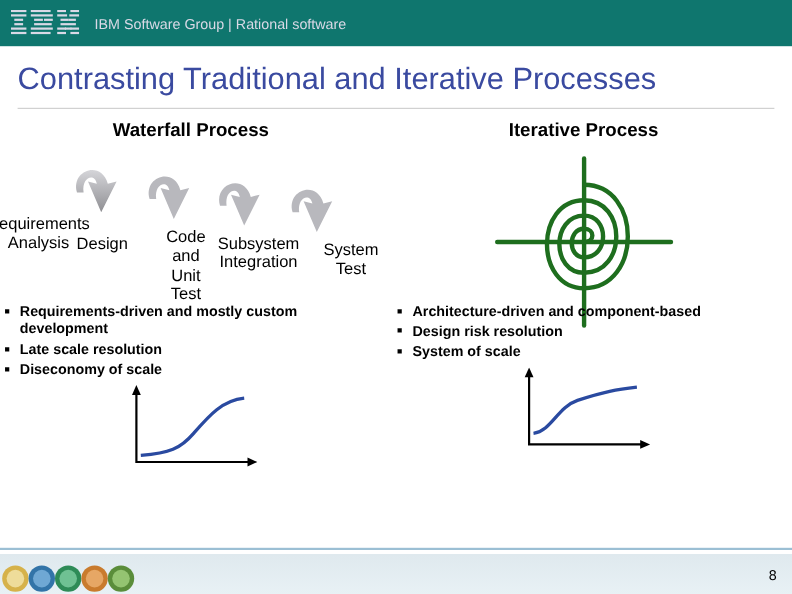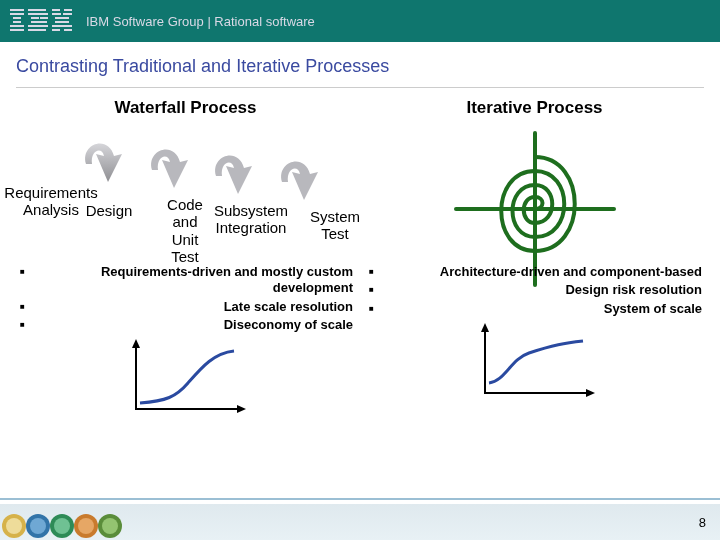--- a/index.html
+++ b/index.html
@@ -8,36 +8,36 @@
   .header {
     height: 42px; background: #0f766e; color: #d9d9e6;
     display: flex; align-items: center; padding: 0 10px; gap: 14px;
   }
   .ibm-logo { display: flex; gap: 5px; align-items: center; }
   .ibm-lines { width: 62px; height: 24px; position: relative; }
   .ibm-lines svg { position: absolute; inset: 0; }
   .header-text { font-size: 13px; }
   .title-block { padding: 14px 16px 6px 16px; }
   .title {
-    font-size: 18px; color: #3a4aa0; font-weight: 400;
+    font-size: 28px; color: #3a4aa0; font-weight: 400;
     border-bottom: 1px solid #ccc; padding-bottom: 10px;
   }
-  .two-col { display: flex; padding: 4px 16px 0 16px; gap: 10px; }
+  .two-col { display: flex; padding: 4px 16px 0 0; gap: 10px; }
   .col { flex: 1; }
   .col-heading { font-size: 17px; font-weight: bold; text-align: center; margin-bottom: 6px; }
   
   .waterfall-stage { position: relative; height: 170px; }
   .wf-box {
     position: absolute; font-size: 15px; text-align: center; line-height: 1.15;
     display: flex; align-items: center; justify-content: center; white-space: pre-line;
   }
   .wf-arrow { position: absolute; }
   
   .iterative-stage { position: relative; height: 170px; display:flex; align-items:center; justify-content:center; }
-  .bullets { font-size: 13px; font-weight: bold; padding: 2px 2px 0 18px; text-align: right; }
+  .bullets { font-size: 13px; font-weight: bold; padding: 2px 2px 0 18px; }
   .bullets li { list-style: none; position: relative; margin-bottom: 2px; line-height: 1.25; }
   .bullets li::before {
     content: "■"; font-size: 8px; position: absolute; left: -14px; top: 3px;
   }
   .mini-chart { width: 120px; height: 78px; margin: 6px auto 0 auto; display: block; }
   .footer {
     position: absolute; left: 0; right: 0; bottom: 0; height: 42px;
     background: linear-gradient(#fff 0, #fff 4px, #dfe9ee 4px, #e8f1f5 100%);
     border-top: 2px solid #9bbfd4;
   }

